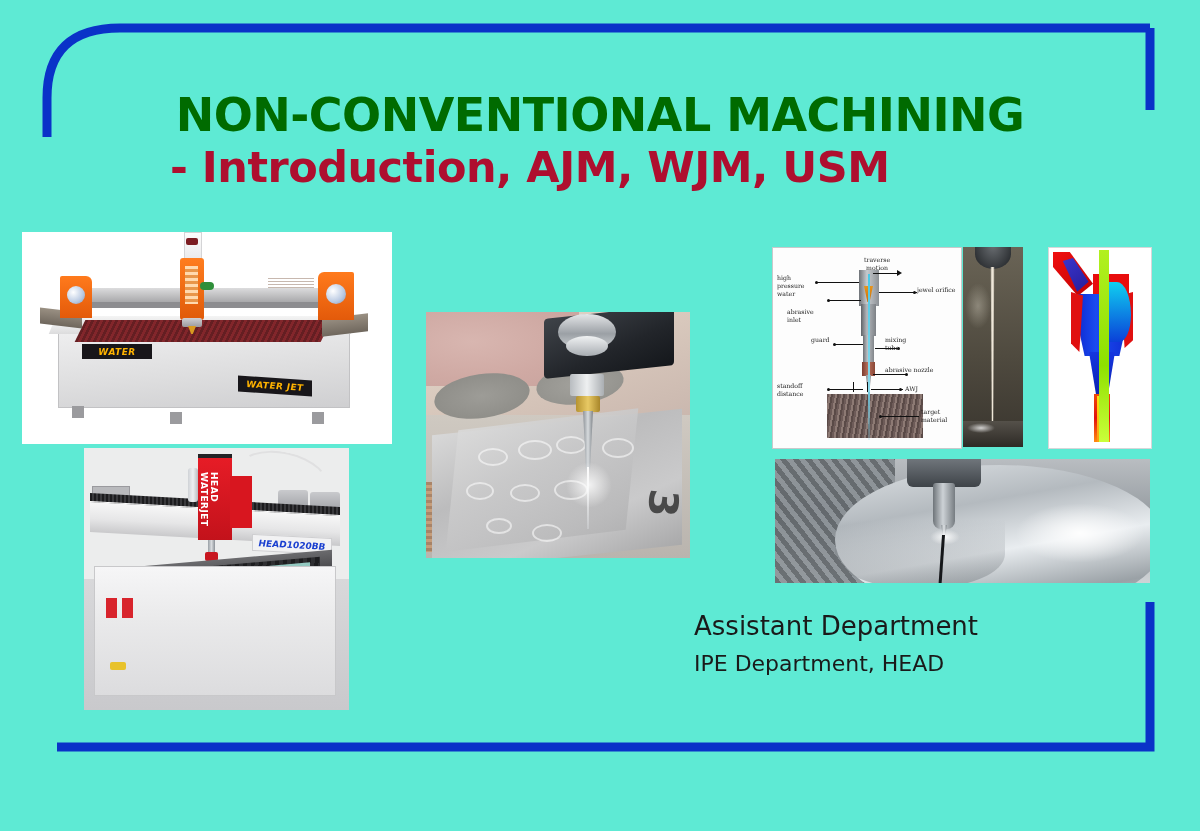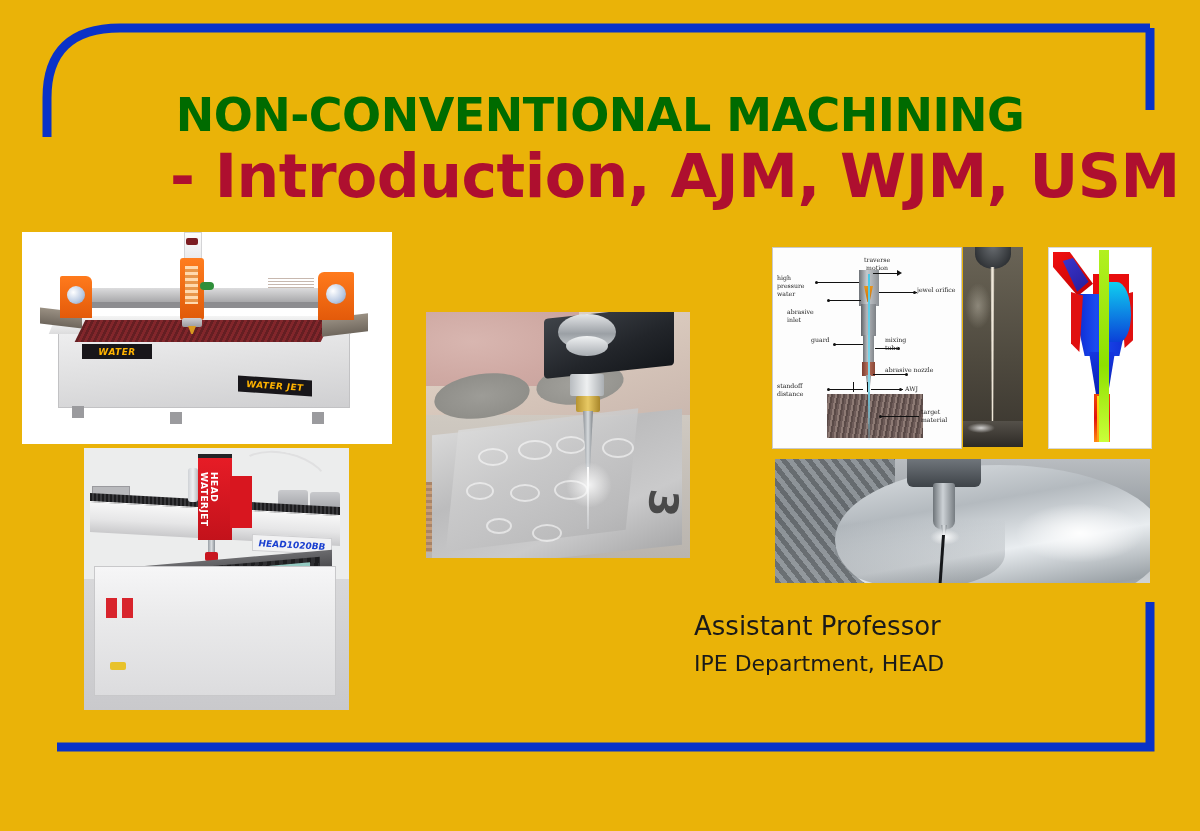--- a/index.html
+++ b/index.html
@@ -1,31 +1,31 @@
 <!DOCTYPE html>
 <html><head>
 <meta charset="utf-8">
 <style>
   html,body{margin:0;padding:0;background:#ffffff;}
   body{width:1200px;height:831px;position:relative;overflow:hidden;
        font-family:"DejaVu Sans","Liberation Sans",sans-serif;}
 
-  .slide{position:absolute;inset:0;background:#eab308;}
+  .slide{position:absolute;inset:0;background:#5eead4;}
 
   
   .frame-svg{position:absolute;left:0;top:0;width:1200px;height:831px;pointer-events:none;}
 
   
   .title-block{position:absolute;left:110px;top:92px;width:980px;text-align:center;}
   .title-main{
     font-size:46px;font-weight:bold;color:#006B00;letter-spacing:-0.5px;
     line-height:1.02;white-space:nowrap;text-align:center;
   }
   .title-sub{
-    font-size:60px;font-weight:bold;color:#AE0F2F;letter-spacing:-0.5px;
+    font-size:43px;font-weight:bold;color:#AE0F2F;letter-spacing:-0.5px;
     line-height:1.05;white-space:nowrap;text-align:left;margin-top:6px;padding-left:60px;
   }
 
   
   .author-block{position:absolute;left:694px;top:608px;}
   .author-name{font-size:26px;color:#1a1a1a;line-height:1.45;}
   .author-role{font-size:26px;color:#1a1a1a;line-height:1.45;}
   .author-dept{font-size:22px;color:#1a1a1a;line-height:1.45;margin-top:2px;}
 
   
@@ -459,17 +459,17 @@
     <div class="ds-edge"></div>
     <div class="ds-shine"></div>
     <div class="ds-hub"></div>
     <div class="ds-noz"></div>
     <div class="ds-tip"></div>
     <div class="ds-jetglow"></div>
     <div class="ds-kerf"></div>
   </div>
 
   <div class="author-block">
-    <div class="author-role">Assistant Professor</div>
+    <div class="author-role">Assistant Department</div>
     <div class="author-dept">IPE Department, HEAD</div>
   </div>
 
 </div>
 
 </body></html>

